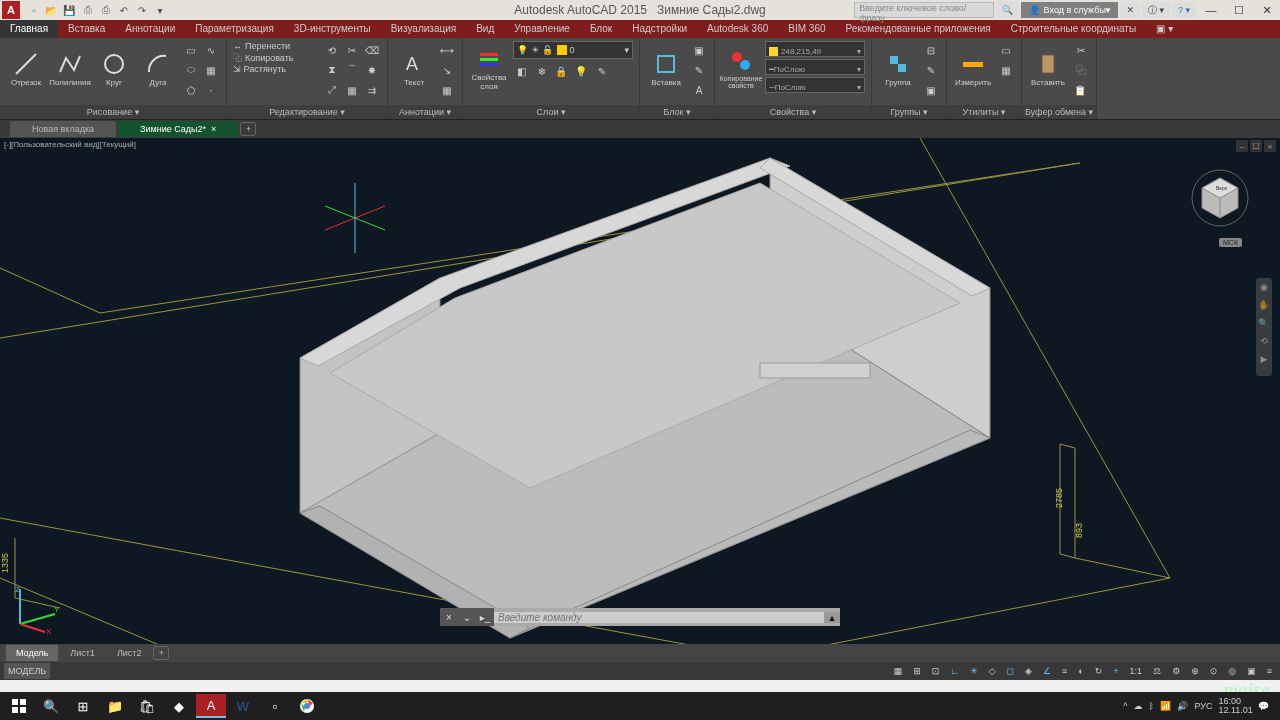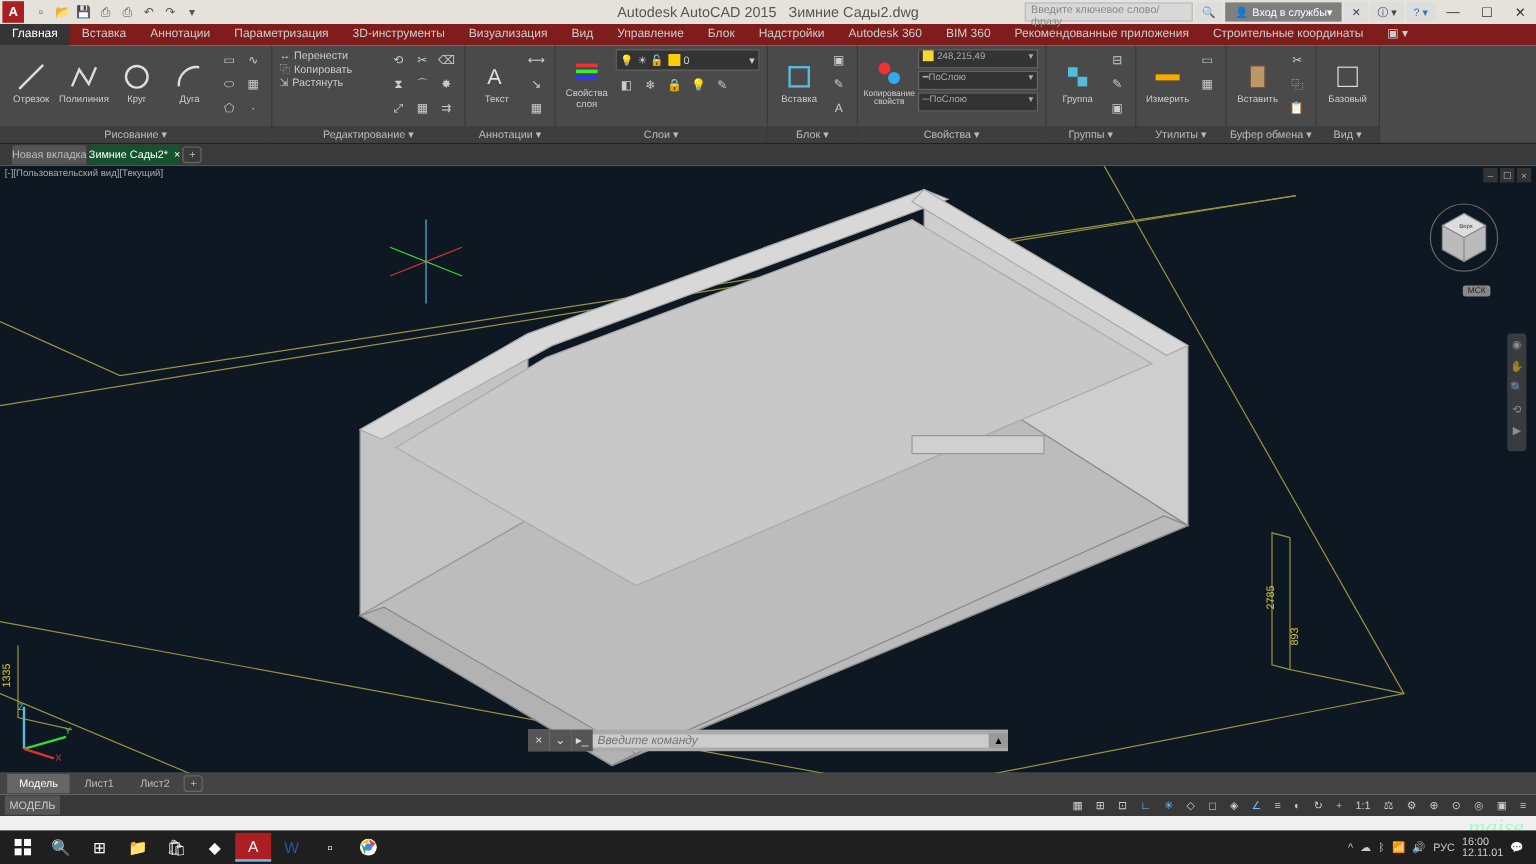--- a/index.html
+++ b/index.html
@@ -22,23 +22,23 @@
 .panel{border-right:1px solid #3a3a3a;padding:3px 6px 0;display:flex;flex-direction:column;position:relative}
 .panel-body{flex:1;display:flex;gap:4px;align-items:flex-start}
 .panel-title{text-align:center;font-size:9px;color:#bbb;padding:2px 0;background:#3e3e3e;margin:0 -6px}
 .big-btn{display:flex;flex-direction:column;align-items:center;justify-content:center;width:40px;height:56px;cursor:pointer;font-size:8px;text-align:center;gap:2px}
 .big-btn svg{width:24px;height:24px}
 .mini-btn{width:18px;height:18px;cursor:pointer;display:flex;align-items:center;justify-content:center;font-size:10px;color:#ccc}
 .mini-row{display:flex;gap:2px}
 .mini-col{display:flex;flex-direction:column;gap:2px}
 .layer-drop{height:18px;background:#333;border:1px solid #666;width:120px;display:flex;align-items:center;font-size:9px;padding:0 3px;gap:3px}
 .layer-drop .sw{width:10px;height:10px;background:#ffcc00}
-.prop-drop{height:16px;background:#333;border:1px solid #666;width:100px;font-size:8px;display:flex;align-items:flex-start;padding:0 3px;color:#aaa}
+.prop-drop{height:16px;background:#333;border:1px solid #666;width:100px;font-size:8px;display:flex;align-items:flex-end;padding:0 3px;color:#aaa}
 .doc-tabs{height:18px;background:#3a3a3a;display:flex;font-size:9px;color:#bbb;align-items:center;padding:0 10px;gap:2px}
-.dtab{padding:0 0;line-height:16px;background:#555;border-radius:3px 3px 0 0;cursor:pointer}
+.dtab{padding:0 22px;line-height:16px;background:#555;border-radius:3px 3px 0 0;cursor:pointer}
 .dtab.active{background:#14532d;color:#fff}
 .dtab-add{width:16px;height:14px;border:1px solid #666;border-radius:3px;display:flex;align-items:center;justify-content:center;cursor:pointer}
 .viewport{position:relative;background:#0e1823;height:506px;overflow:hidden}
 .vp-label{position:absolute;top:2px;left:4px;font-size:8px;color:#aaa}
 .vp-ctrls{position:absolute;top:2px;right:4px;display:flex;gap:2px}
 .vp-ctrls div{width:12px;height:12px;background:#333;font-size:8px;color:#aaa;display:flex;align-items:center;justify-content:center;cursor:pointer}
 .viewcube{position:absolute;top:30px;right:30px;width:60px;height:60px}
 .wcs{position:absolute;top:100px;right:38px;background:#888;color:#222;font-size:7px;padding:1px 4px;border-radius:2px}
 .navbar{position:absolute;top:140px;right:8px;width:16px;background:#555;opacity:.6;border-radius:3px;padding:4px 0}
 .navbar div{height:18px;font-size:9px;color:#ddd;text-align:center;cursor:pointer}
@@ -322,31 +322,20 @@
           </div>
       <div class="mini-col">
         <div class="mini-btn">✂</div>
         <div class="mini-btn">⿻</div>
         <div class="mini-btn">📋</div>
       </div>
     </div>
     <div class="panel-title"><span>Буфер обмена</span> ▾</div>
   </div>
 
-  <div class="panel">
-    <div class="panel-body">
-      <div class="big-btn">
-            <svg viewBox="0 0 24 24">
-              <rect x="4" y="4" width="16" height="16" fill="none" stroke="#ddd"></rect>
-            </svg>
-            <span>Базовый</span>
-          </div>
-    </div>
-    <div class="panel-title"><span>Вид</span> ▾</div>
-  </div>
 </div>
 
 <div class="doc-tabs">
   <div class="dtab">Новая вкладка</div>
   <div class="dtab active"><span>Зимние Сады2*</span> &nbsp;×</div>
   <div class="dtab-add">+</div>
 </div>
 
 <div class="viewport">
   <div class="vp-label">[-][Пользовательский вид][Текущий]</div>

